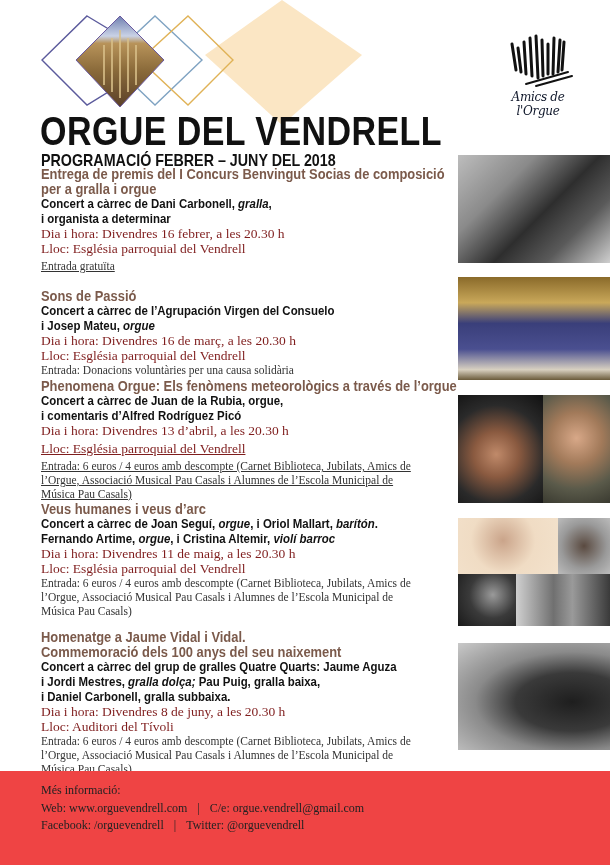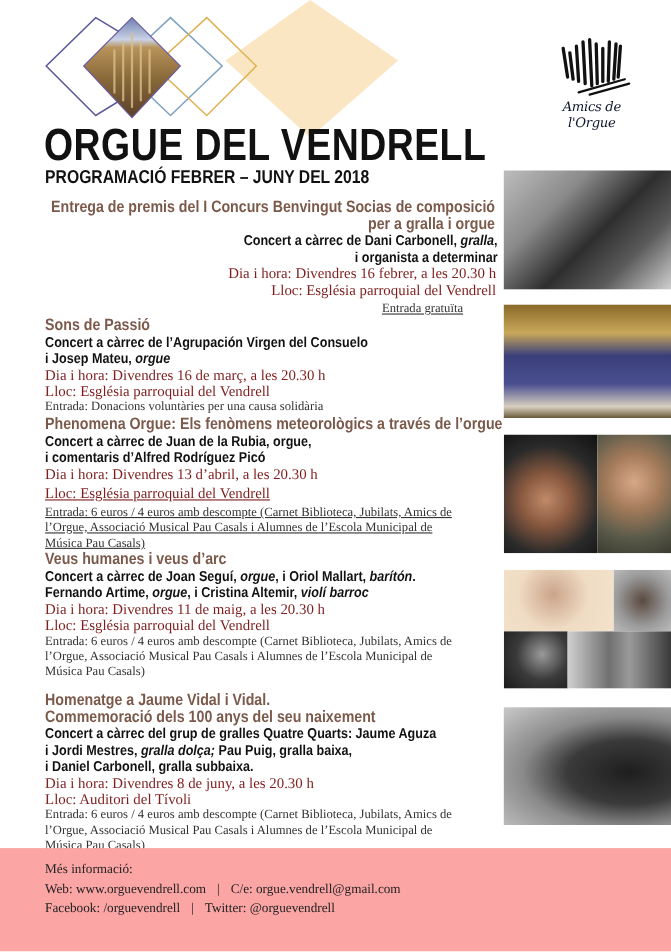--- a/index.html
+++ b/index.html
@@ -39,21 +39,21 @@
     .ph3 .b { flex: 1; height: 100%; background: radial-gradient(circle at 50% 40%, #d8a888 0%, #a27a5a 35%, #5a5a4a 70%, #3a3a30 100%); }
     .ph4 { top: 518px; height: 108px; }
     .ph4 .q { position: absolute; }
     .ph4 .q1 { left: 0; top: 0; width: 100px; height: 56px; background: radial-gradient(circle at 45% 40%, #caa48a 0%, #f0dcc4 50%, #f3e2cc 100%); }
     .ph4 .q2 { left: 100px; top: 0; width: 52px; height: 56px; background: radial-gradient(circle at 50% 50%, #5a4a40 0%, #9a9a9a 60%, #bcbcbc 100%); }
     .ph4 .q3 { left: 0; top: 56px; width: 58px; height: 52px; background: radial-gradient(circle at 60% 40%, #9a9a9a 0%, #3a3a3a 50%, #1a1a1a 100%); }
     .ph4 .q4 { left: 58px; top: 56px; width: 94px; height: 52px; background: linear-gradient(90deg,#d0d0d0 0%,#707070 40%,#9a9a9a 60%,#3a3a3a 100%); }
     .ph5 { top: 643px; height: 107px; background: radial-gradient(ellipse at 75% 55%, #1e1e1e 0%, #3a3a3a 35%, #8a8a8a 60%, #c9c9c9 100%); }
 
     
-    .footer { position: absolute; left: 0; top: 771px; width: 610px; height: 94px; background: #fca5a5; }
+    .footer { position: absolute; left: 0; top: 771px; width: 610px; height: 94px; background: #ef4444; }
     .footer .line { position: absolute; left: 41px; font-family: "Liberation Serif", serif; font-size: 12px; line-height: 14px; color: #222; white-space: nowrap; }
     .sep { margin: 0 10px; }
   </style>
 </head>
 <body>
 
 <svg class="hdr-art" viewBox="0 0 380 125" width="380" height="125">
   <defs>
     <linearGradient id="organ" x1="0" y1="0" x2="0" y2="1">
       <stop offset="0" stop-color="#6f7fb0"></stop>
@@ -95,21 +95,21 @@
       <line x1="34" y1="54" x2="76" y2="42"></line>
       <line x1="44" y1="56" x2="80" y2="46"></line>
     </g>
   </svg>
   <div class="logo-text">Amics de l'Orgue</div>
 </div>
 
 <h1 class="main-title">ORGUE DEL VENDRELL</h1>
 <div class="subtitle">PROGRAMACIÓ FEBRER – JUNY DEL 2018</div>
 
-<div class="event" style="top:181px;text-align:right;">
+<div class="event" style="top:166px;">
   <div class="ev-title">Entrega de premis del I Concurs Benvingut Socias de composició</div>
   <div class="ev-title">per a gralla i orgue</div>
   <div class="ev-perf"><span>Concert a càrrec de Dani Carbonell, </span><i>gralla</i><span>,</span></div>
   <div class="ev-perf"><span>i organista a determinar</span></div>
   <div class="ev-date">Dia i hora:  Divendres 16 febrer, a les 20.30 h</div>
   <div class="ev-place">Lloc: Església parroquial del Vendrell</div>
   <div class="ev-entry gap3">Entrada gratuïta</div>
 </div>
 
 <div class="event" style="top:288px;">

